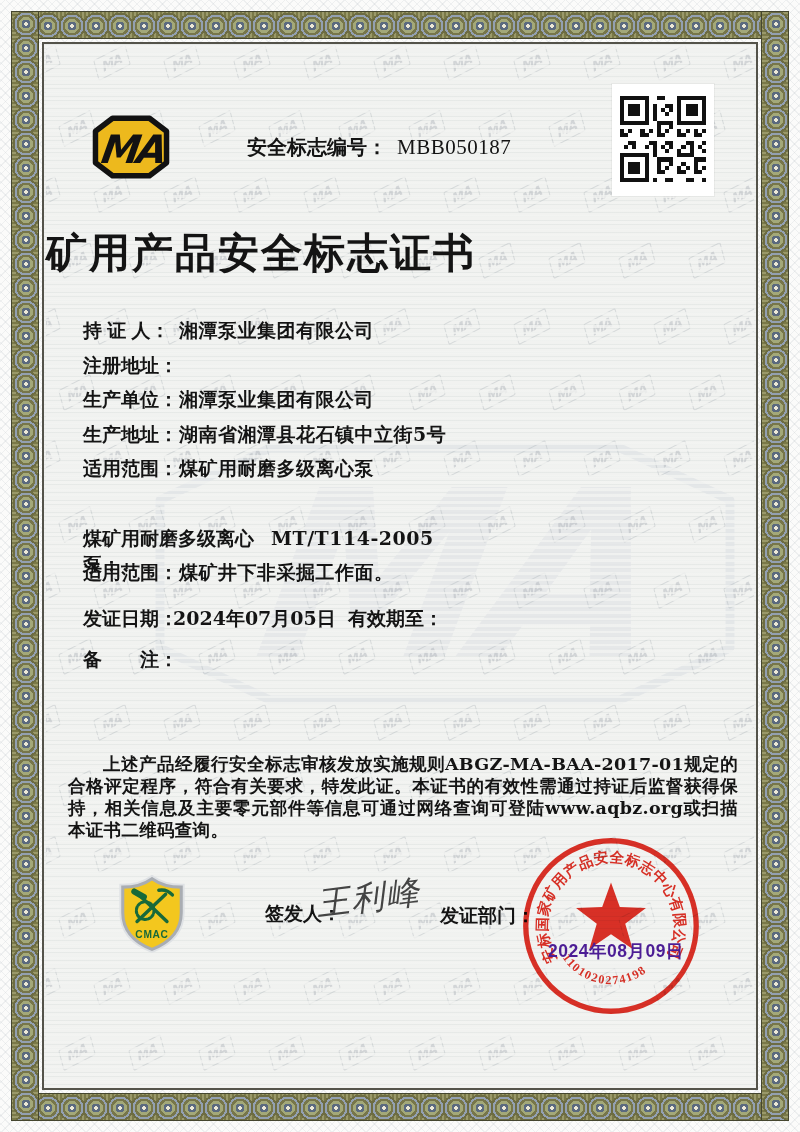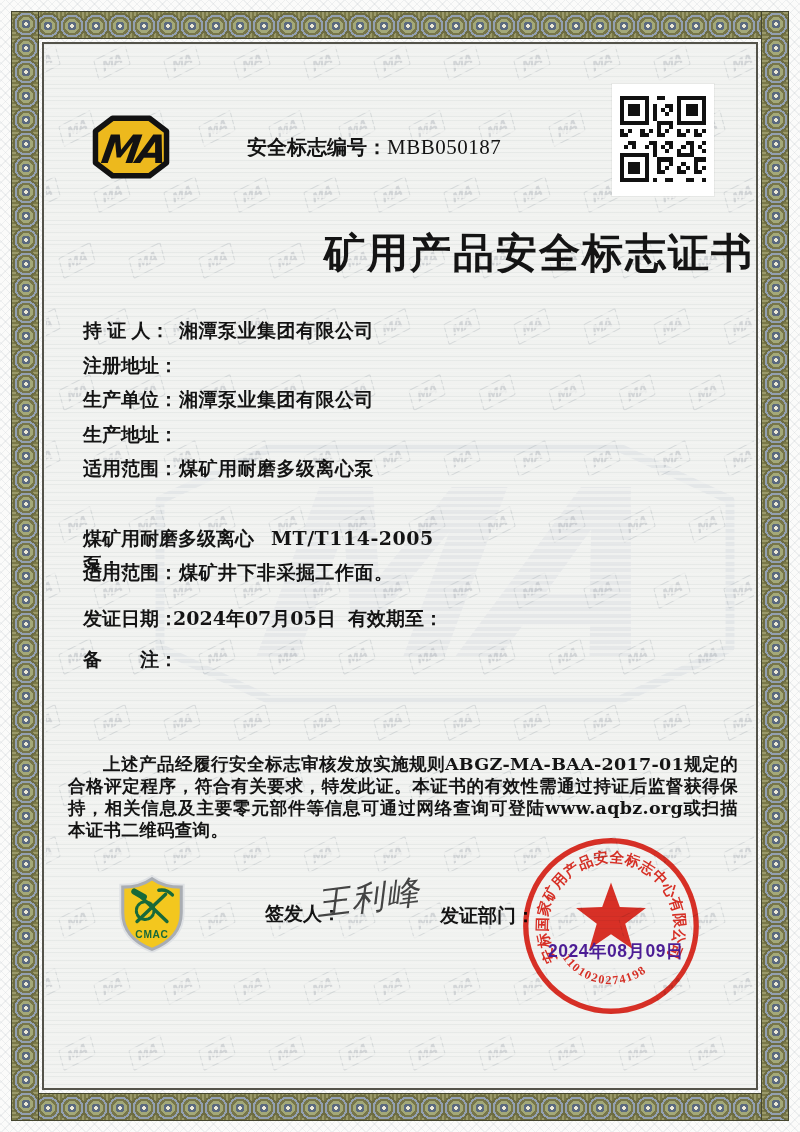--- a/index.html
+++ b/index.html
@@ -37,25 +37,25 @@
     line-height:19px;letter-spacing:-1px;transform:rotate(-27deg) skewX(-12deg);border-radius:2px;}
   .big-ma{position:absolute;left:104px;top:392px;opacity:.8;}
   .stripe-overlay{position:absolute;inset:46px;z-index:3;pointer-events:none;
     background:repeating-linear-gradient(180deg, rgba(243,244,242,.75) 0 2.5px, rgba(243,244,242,0) 2.5px 6.5px);}
 
   .abs{position:absolute;z-index:4;}
 
   
   .certno-line{left:247px;top:134px;display:flex;align-items:baseline;}
   .certno-label{font-size:20px;font-weight:700;}
-  .certno-value{font-family:"Liberation Serif",serif;font-size:21px;letter-spacing:.5px;}
+  .certno-value{font-family:"Liberation Serif",serif;font-size:21px;margin-left:10px;letter-spacing:.5px;}
   .qr-panel{left:612px;top:84px;width:102px;height:112px;background:#fff;box-shadow:0 0 0 1px rgba(0,0,0,.04);}
   .qr-panel svg{position:absolute;left:8px;top:12px;}
 
-  .title{left:46px;width:708px;top:226px;text-align:right;font-family:"Liberation Serif",serif;
+  .title{left:46px;width:708px;top:226px;text-align:left;font-family:"Liberation Serif",serif;
     font-weight:900;font-size:41px;letter-spacing:2px;}
 
   
   .frow{left:83px;display:flex;align-items:baseline;height:28px;}
   .flabel{font-size:19px;font-weight:700;width:96px;flex:none;}
   .flabel.wide{width:188px;}
   .fvalue{font-family:"DejaVu Serif",serif;font-size:19px;font-weight:700;letter-spacing:.5px;}
   .dlabel{font-size:19px;font-weight:700;position:absolute;top:0;}
   .dvalue{font-family:"DejaVu Serif",serif;font-size:19px;font-weight:700;position:absolute;top:0;}
 
@@ -387,20 +387,21 @@
   </div>
   <div class="abs frow" style="top:353px;">
     <span class="flabel">注册地址：</span>
   </div>
   <div class="abs frow" style="top:387px;">
     <span class="flabel">生产单位：</span>
     <span class="fvalue">湘潭泵业集团有限公司</span>
   </div>
   <div class="abs frow" style="top:422px;">
     <span class="flabel">生产地址：</span>
+    <span class="fvalue">湖南省湘潭县花石镇中立街5号</span>
   </div>
   <div class="abs frow" style="top:456px;">
     <span class="flabel">适用范围：</span>
     <span class="fvalue">煤矿用耐磨多级离心泵</span>
   </div>
   <div class="abs frow" style="top:526px;">
     <span class="flabel wide">煤矿用耐磨多级离心泵：</span>
     <span class="fvalue">MT/T114-2005</span>
   </div>
   <div class="abs frow" style="top:560px;">

